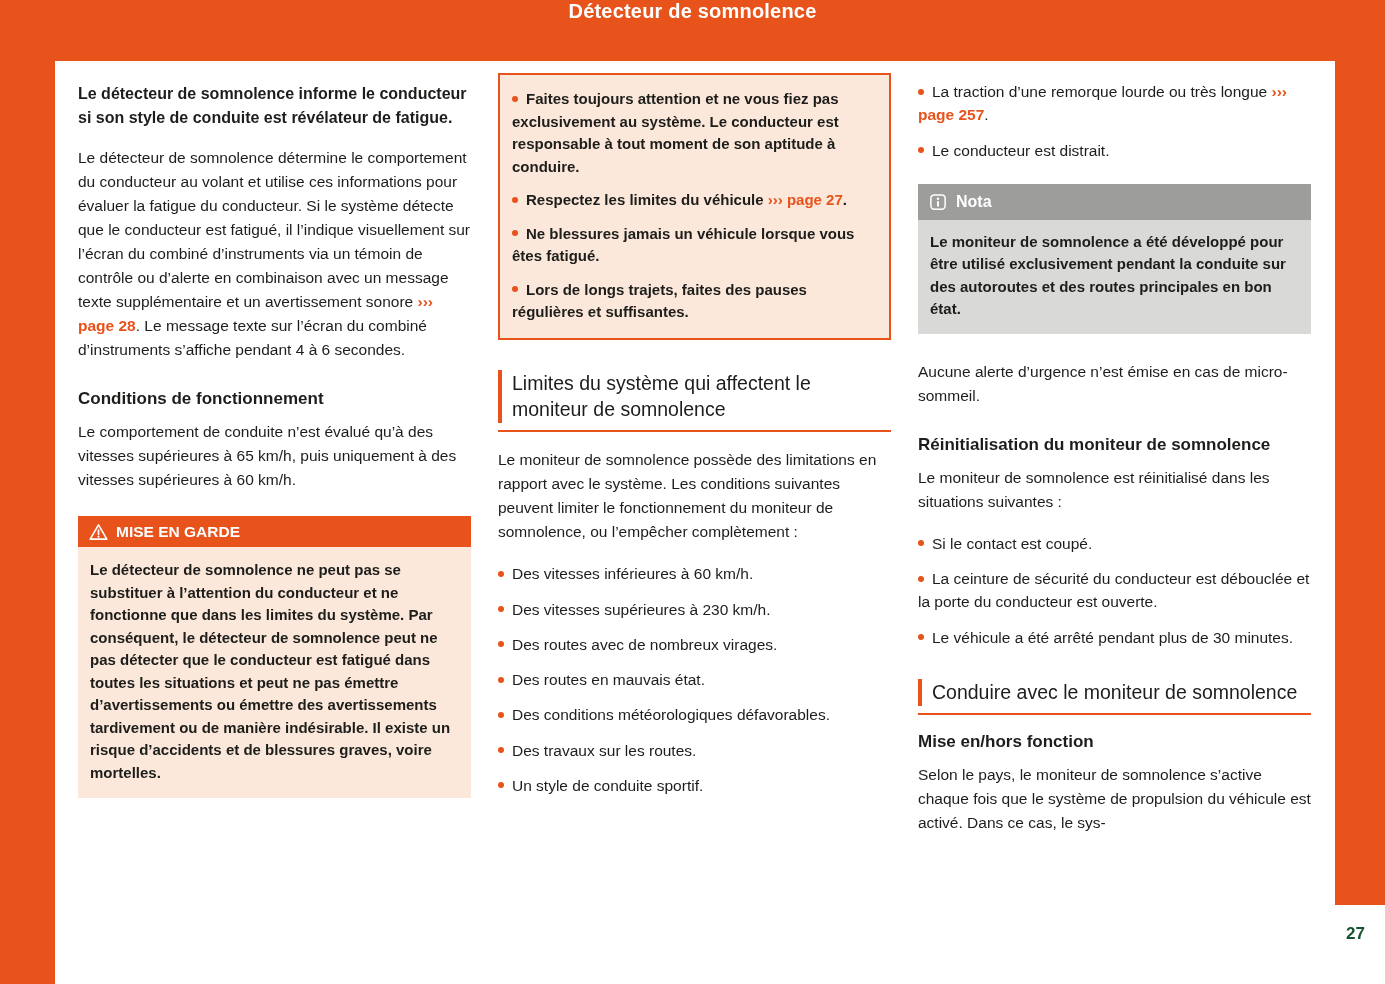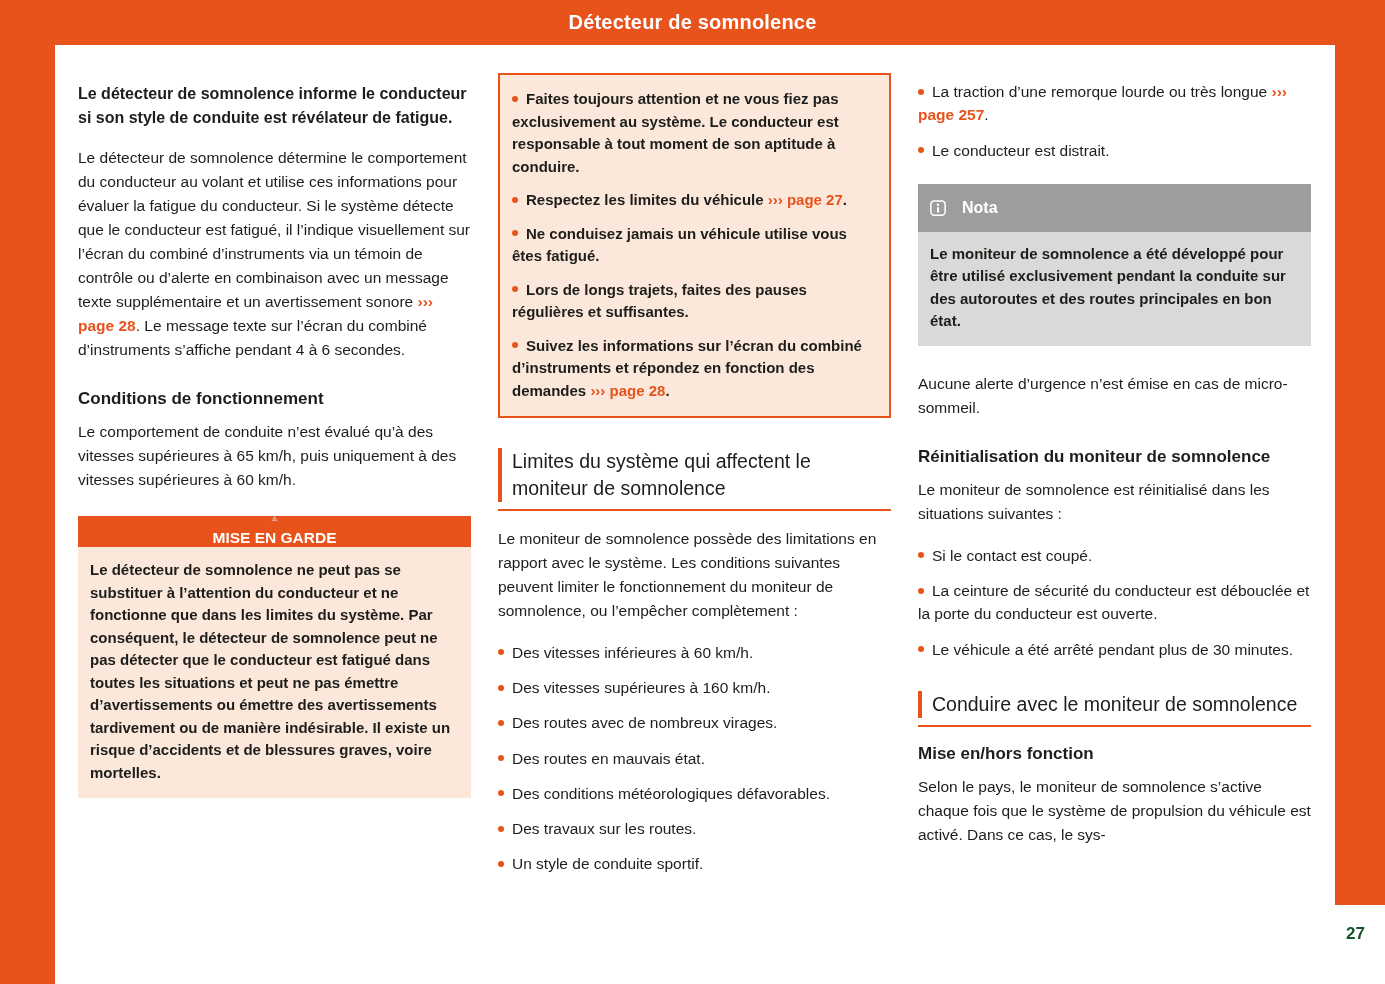--- a/index.html
+++ b/index.html
@@ -10,22 +10,22 @@
     --ink:#1d1d1b;
   }
   *{box-sizing:border-box;}
   html,body{margin:0;padding:0;}
   body{
     width:1385px;height:984px;position:relative;overflow:hidden;
     background:#ffffff;color:var(--ink);
     font-family:"Liberation Sans","DejaVu Sans",sans-serif;
   }
   
-  .frame-top{position:absolute;top:0;left:0;width:1385px;height:45px;background:var(--orange);z-index:3;
-    display:flex;align-items:center;justify-content:center;}
+  .frame-top{position:absolute;top:0;left:0;width:1385px;height:61px;background:var(--orange);z-index:3;
+    display:flex;align-items:flex-start;justify-content:center;}
   .header-title{color:#fff;font-weight:bold;font-size:20px;letter-spacing:.2px;}
   .frame-left{position:absolute;top:0;left:0;width:55px;height:984px;background:var(--orange);z-index:2;}
   .frame-right{position:absolute;top:0;right:0;width:50px;height:905px;background:var(--orange);z-index:2;}
   
   .page{
     position:absolute;left:55px;top:55px;width:1280px;height:929px;
     padding:18px 24px 0 23px;display:flex;gap:27px;background:#fff;
   }
   .col{width:393px;flex:0 0 393px;}
   .intro{font-size:16px;font-weight:bold;line-height:1.5;margin:9px 0 16px;}
@@ -40,25 +40,25 @@
   .section{margin:30px 0 16px;}
   .section-title{border-left:4px solid var(--orange);padding-left:10px;
     font-size:19.5px;font-weight:normal;line-height:1.38;}
   .section-rule{height:2px;background:var(--orange);margin-top:7px;}
   
   .attnbox{border:2px solid var(--orange);background:var(--peach);padding:13px 12px 3px;}
   .attnbox .bullet{font-weight:bold;font-size:15px;margin-bottom:11px;}
   
   .warnbox{margin-top:24px;}
   .warnbox-head{background:var(--orange);color:#fff;height:31px;display:flex;align-items:center;gap:8px;
-    padding:0 11px;font-weight:bold;font-size:15.5px;flex-direction:column;}
+    padding:0 11px;font-weight:bold;font-size:15.5px;}
   .warnbox-body{background:var(--peach);padding:12px 12px 14px;font-weight:bold;font-size:15px;line-height:1.5;}
   
   .notabox{margin:22px 0 26px;}
-  .nota-head{background:var(--gray-header);color:#fff;height:48px;display:flex;align-items:center;gap:15px;
+  .nota-head{background:var(--gray-header);color:#fff;height:36px;display:flex;align-items:center;gap:9px;
     padding:0 11px;font-weight:bold;font-size:16px;text-align:center;}
   .nota-body{background:var(--gray-body);padding:11px 12px 13px;font-weight:bold;font-size:15px;line-height:1.5;}
   .icon-svg{display:block;}
   .bullets-top{margin-top:7px;}
   .page-number{position:absolute;right:20px;top:924px;font-weight:bold;font-size:17px;z-index:4;color:#14532d;}
 </style>
 </head>
 <body>
 
 <div class="frame-top">
@@ -85,34 +85,33 @@
         <span>MISE EN GARDE</span>
       </div>
       <div class="warnbox-body">Le détecteur de somnolence ne peut pas se substituer à l’attention du conducteur et ne fonctionne que dans les limites du système. Par conséquent, le détecteur de somnolence peut ne pas détecter que le conducteur est fatigué dans toutes les situations et peut ne pas émettre d’avertissements ou émettre des avertissements tardivement ou de manière indésirable. Il existe un risque d’accidents et de blessures graves, voire mortelles.</div>
     </div>
   </div>
 
   <div class="col">
     <div class="attnbox">
       <p class="bullet"><span class="dot"></span><span><span class="seg-plain">Faites toujours attention et ne vous fiez pas exclusivement au système. Le conducteur est responsable à tout moment de son aptitude à conduire.</span></span></p>
       <p class="bullet"><span class="dot"></span><span><span class="seg-plain">Respectez les limites du véhicule </span><span class="seg-ref">››› page 27</span><span class="seg-plain">.</span></span></p>
-      <p class="bullet"><span class="dot"></span><span><span class="seg-plain">Ne conduisez jamais un véhicule utilise vous êtes fatigué.</span></span></p>
+      <p class="bullet"><span class="dot"></span><span><span class="seg-plain">Ne blessures jamais un véhicule lorsque vous êtes fatigué.</span></span></p>
       <p class="bullet"><span class="dot"></span><span><span class="seg-plain">Lors de longs trajets, faites des pauses régulières et suffisantes.</span></span></p>
-      <p class="bullet"><span class="dot"></span><span><span class="seg-plain">Suivez les informations sur l’écran du combiné d’instruments et répondez en fonction des demandes </span><span class="seg-ref">››› page 28</span><span class="seg-plain">.</span></span></p>
     </div>
 
     <div class="section">
       <div class="section-title">Limites du système qui affectent le moniteur de somnolence</div>
       <div class="section-rule"></div>
     </div>
 
     <p class="body">Le moniteur de somnolence possède des limitations en rapport avec le système. Les conditions suivantes peuvent limiter le fonctionnement du moniteur de somnolence, ou l’empêcher complètement :</p>
 
     <p class="bullet"><span class="dot"></span><span>Des vitesses inférieures à 60 km/h.</span></p>
-    <p class="bullet"><span class="dot"></span><span>Des vitesses supérieures à 160 km/h.</span></p>
+    <p class="bullet"><span class="dot"></span><span>Des vitesses supérieures à 230 km/h.</span></p>
     <p class="bullet"><span class="dot"></span><span>Des routes avec de nombreux virages.</span></p>
     <p class="bullet"><span class="dot"></span><span>Des routes en mauvais état.</span></p>
     <p class="bullet"><span class="dot"></span><span>Des conditions météorologiques défavorables.</span></p>
     <p class="bullet"><span class="dot"></span><span>Des travaux sur les routes.</span></p>
     <p class="bullet"><span class="dot"></span><span>Un style de conduite sportif.</span></p>
   </div>
 
   <div class="col">
     <div class="bullets-top">
       <p class="bullet"><span class="dot"></span><span><span class="seg-plain">La traction d’une remorque lourde ou très longue </span><span class="seg-ref">››› page 257</span><span class="seg-plain">.</span></span></p>

